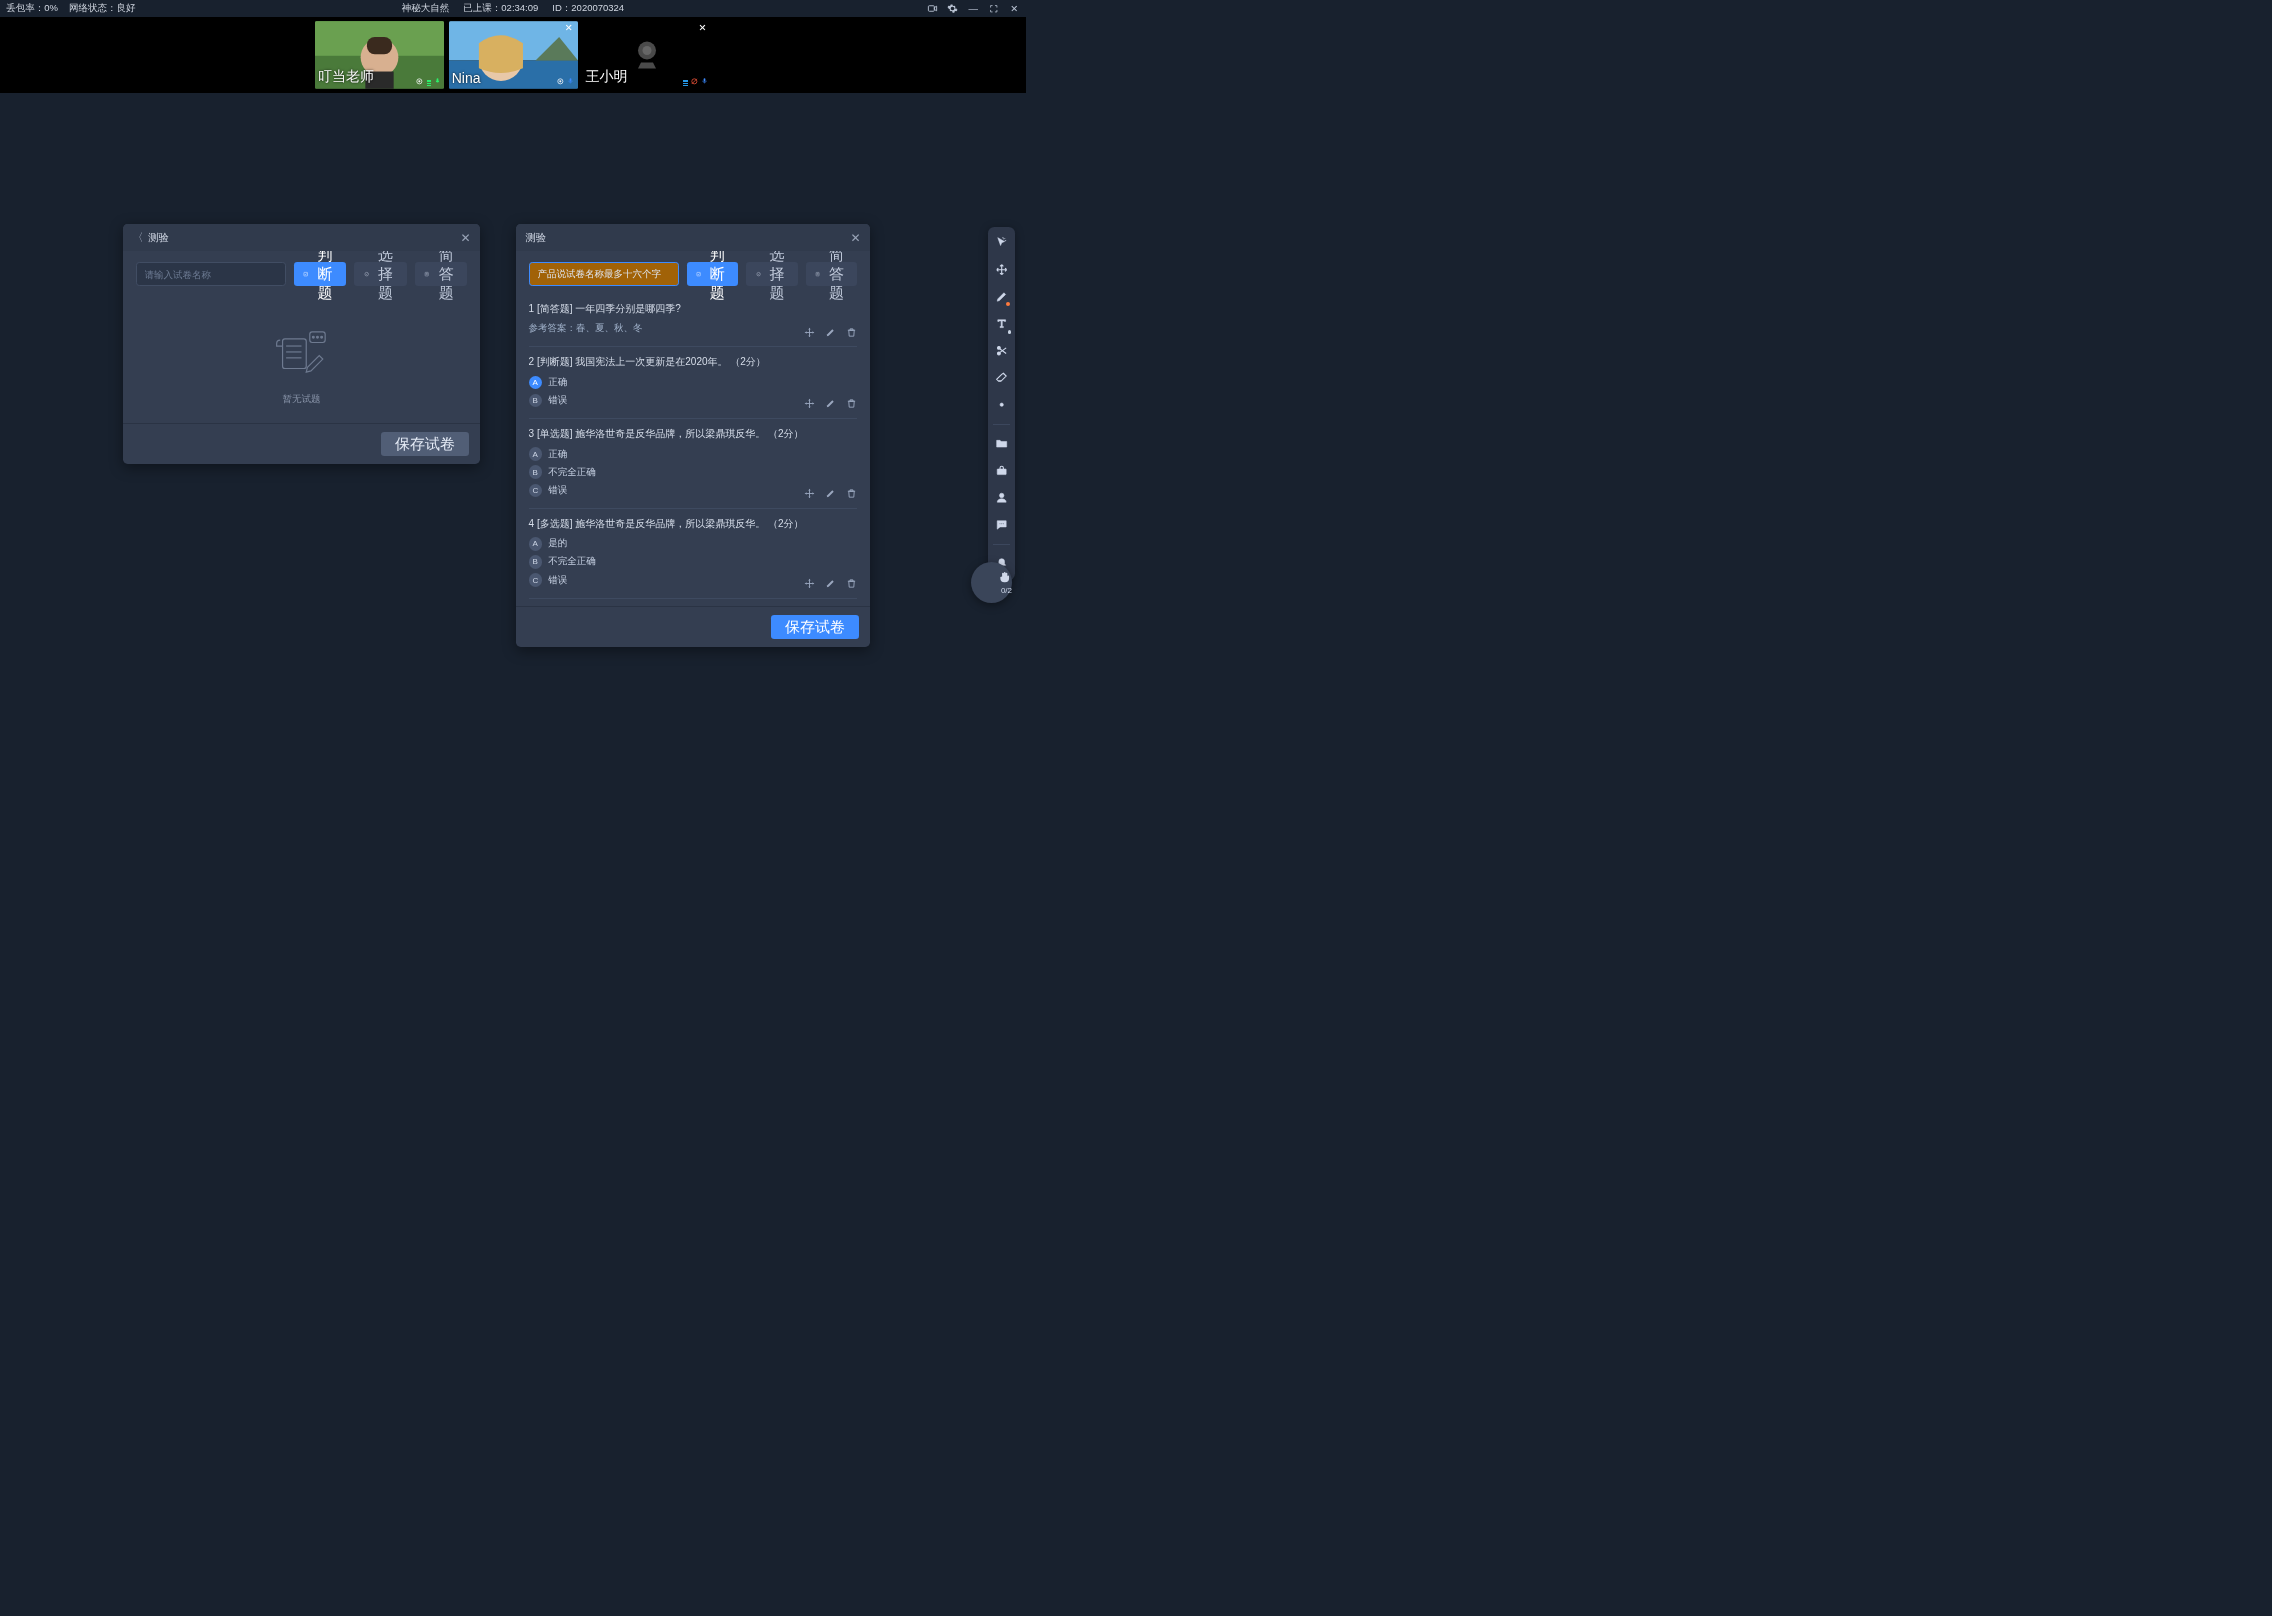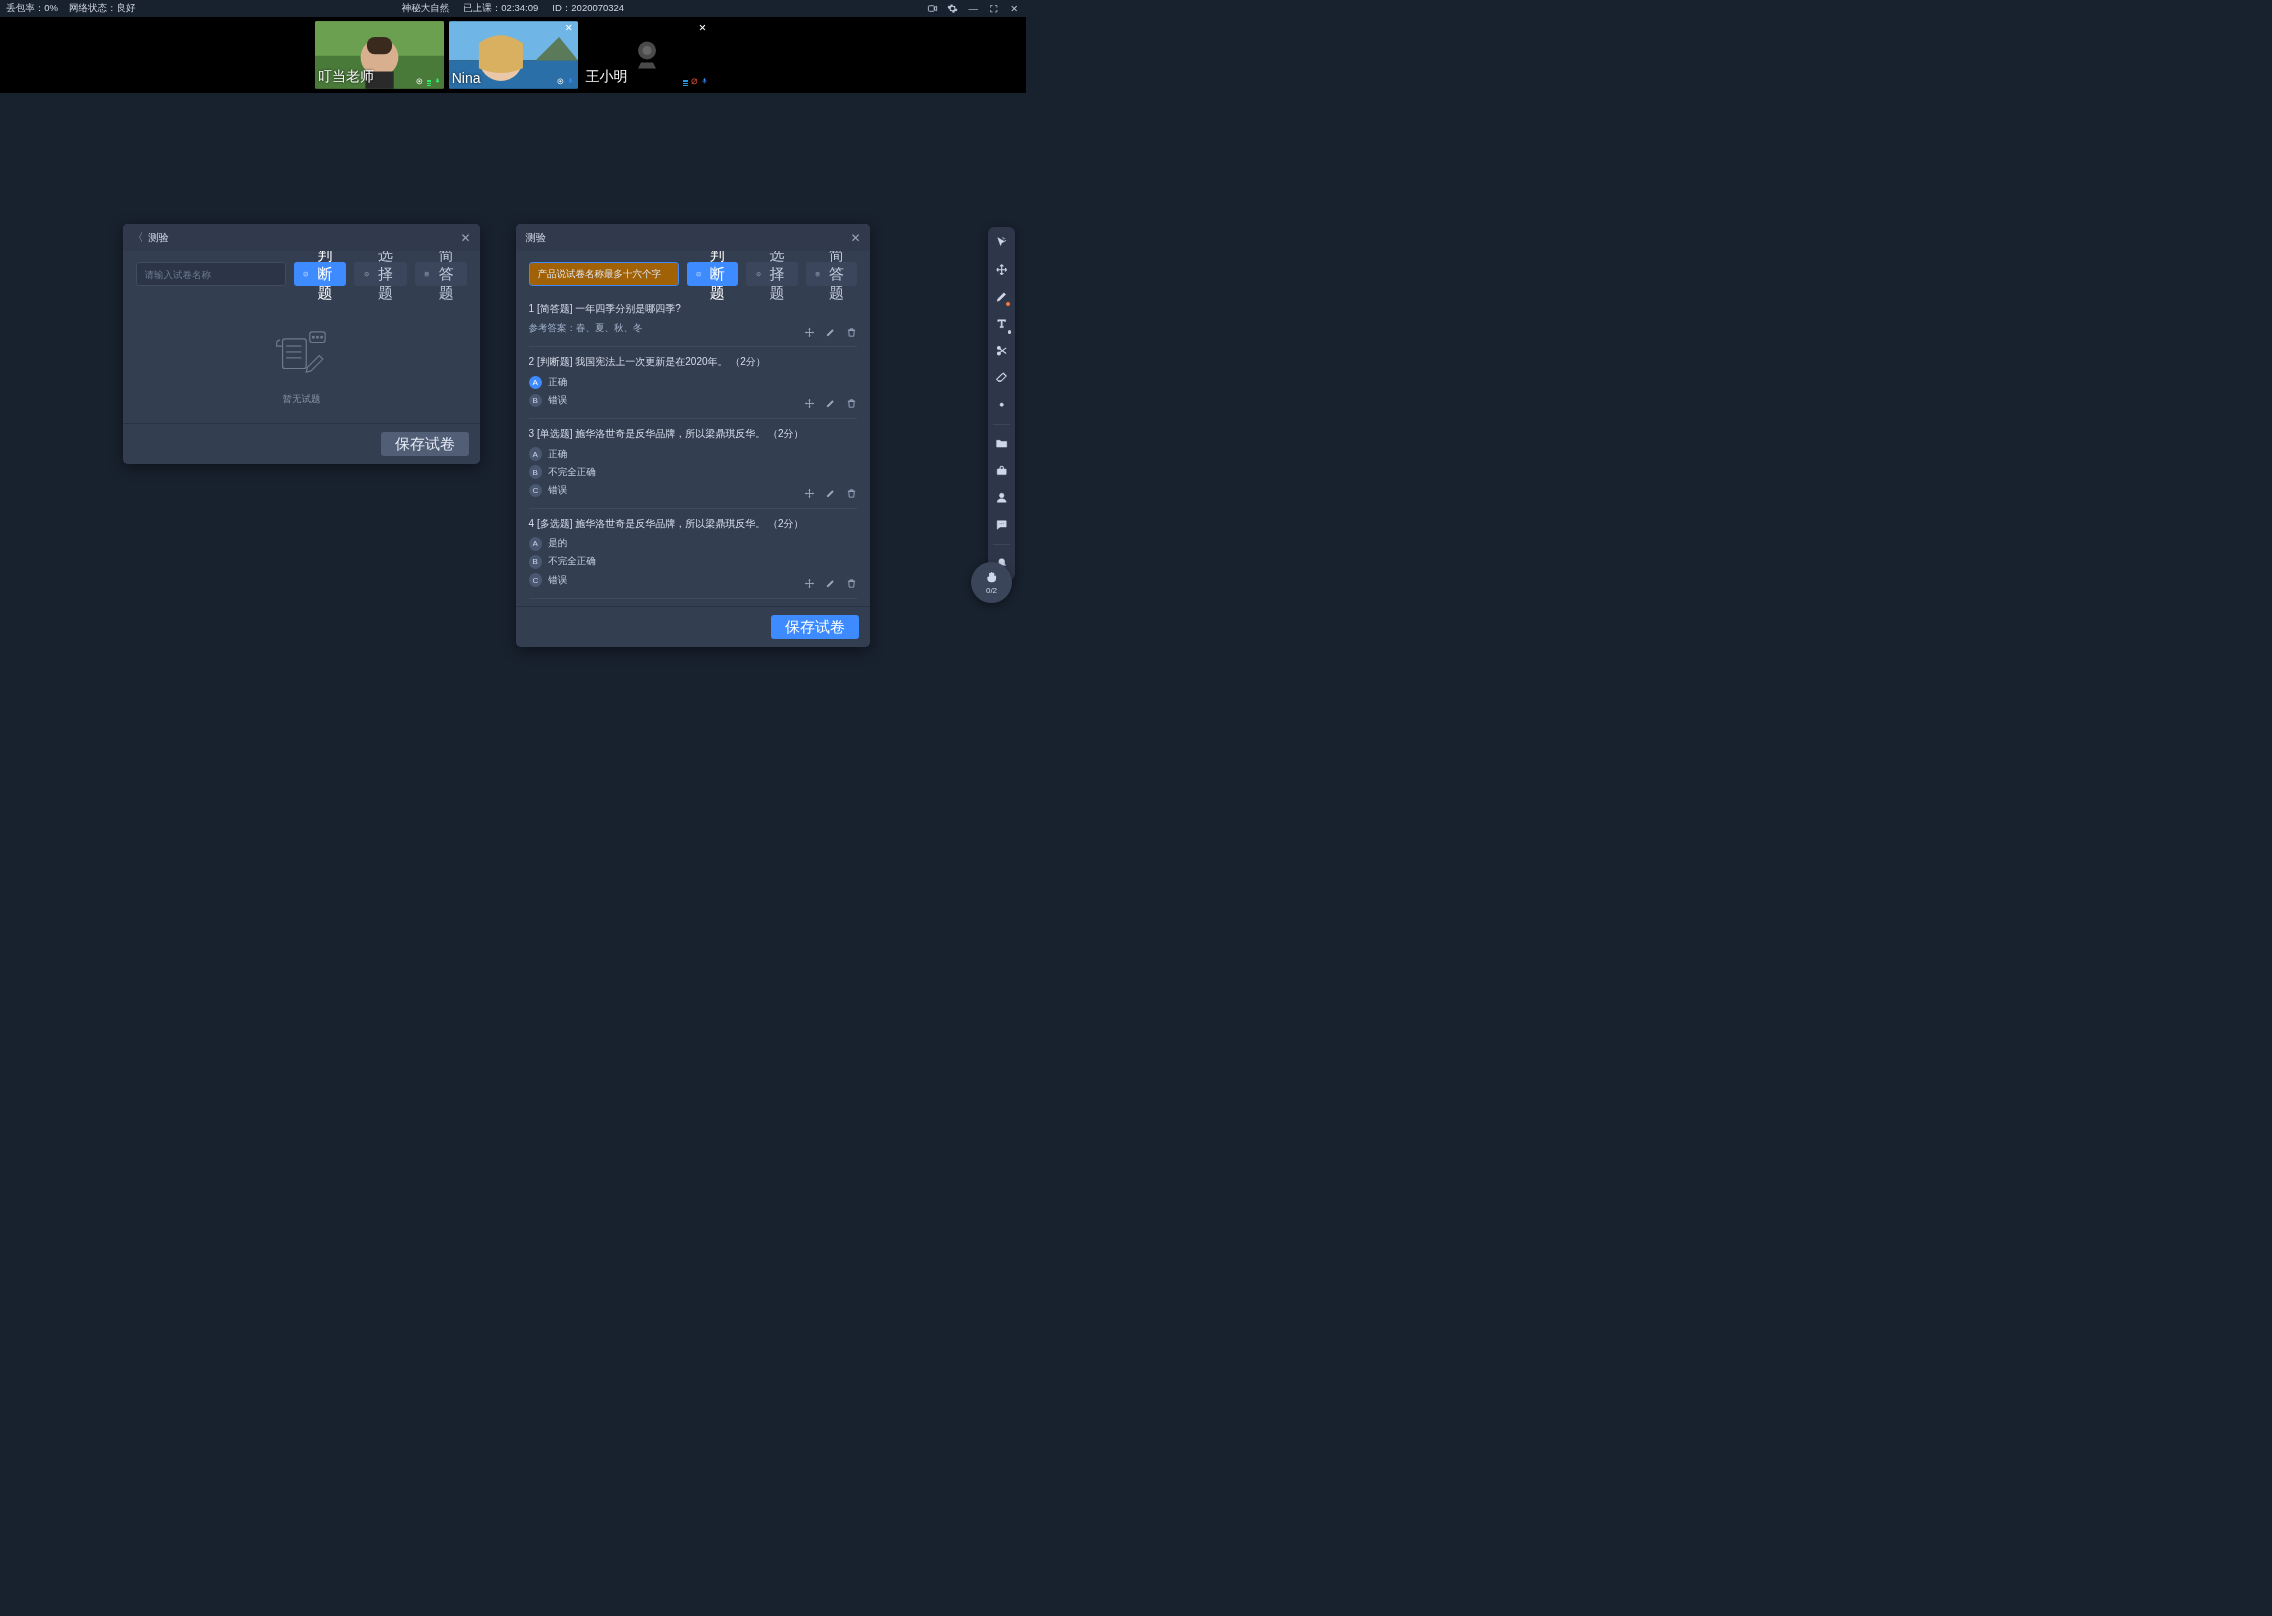--- a/index.html
+++ b/index.html
@@ -98,21 +98,21 @@
     box-shadow:0 1.6px 8px rgba(0,0,0,.35);
   }
   .rt .tool { width:16px; height:16px; display:flex; align-items:center; justify-content:center; cursor:pointer; color:#cfd8ea; position:relative;}
   .rt .tool svg { width:13.4px; height:13.4px; fill:currentColor; stroke:currentColor;}
   .rt .divider { width:17.4px; height:0.8px; background:#3c475d; }
   .dotOrange { position:absolute; width:4px; height:4px; border-radius:50%; background:#ff7a3d; right:-0.8px; bottom:-0.8px;}
   .dotTiny { position:absolute; width:3.2px; height:3.2px; border-radius:50%; background:#c9d4e3; right:-1.6px; bottom:-1.6px;}
   
   .handbubble {
     position:absolute; right:14px; bottom:126px; width:41px; height:41px; border-radius:50%;
-    background:#3a4559; display:flex; flex-direction:column; align-items:center; justify-content:center;
+    background:#3a4559; display:flex; flex-direction:column; align-items:flex-end; justify-content:center;
     color:#cfd8ea; box-shadow:0 2.4px 8px rgba(0,0,0,.4); cursor:pointer;
   }
   .handbubble svg{ width:14px; height:14px; fill:#cfd8ea;}
   .handbubble .cnt{ font-size:8px; margin-top:1.6px;}
   
   .panel-bd::-webkit-scrollbar{width:4.7px;}
   .panel-bd::-webkit-scrollbar-thumb{background:#4a5770;border-radius:2.4px;}
 </style>
 </head>
 <body>

